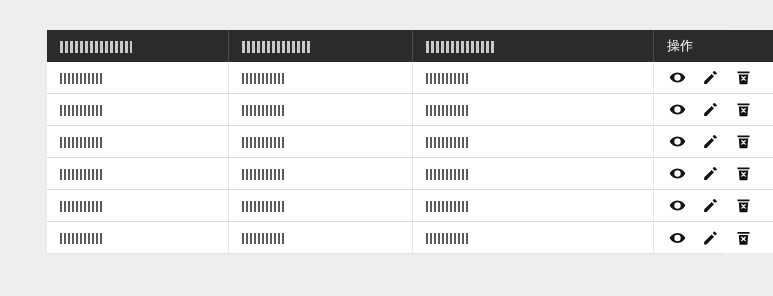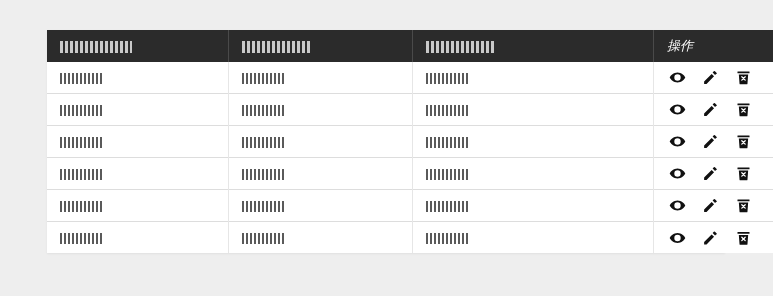--- a/index.html
+++ b/index.html
@@ -11,21 +11,20 @@
     height: 296px;
     background: #eeeeee;
     font-family: "Liberation Sans", "DejaVu Sans", sans-serif;
     overflow: hidden;
   }
 
   #app {
     position: relative;
     width: 773px;
     height: 296px;
-    font-style: italic;
   }
 
   
   .table-card {
     position: absolute;
     left: 47px;
     top: 30px;
     width: 678px;
     background: #ffffff;
     box-shadow: 0 1px 2px rgba(0,0,0,0.06);

